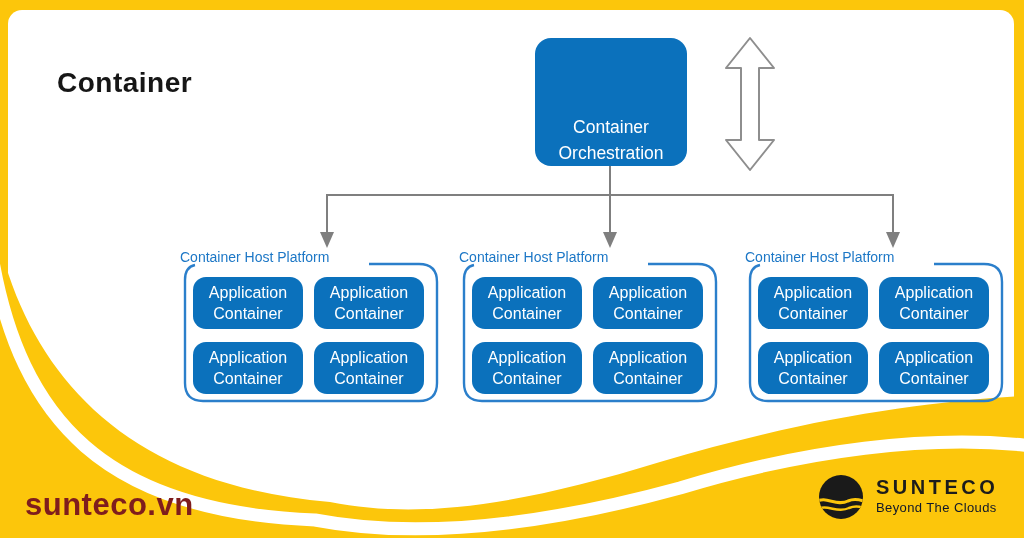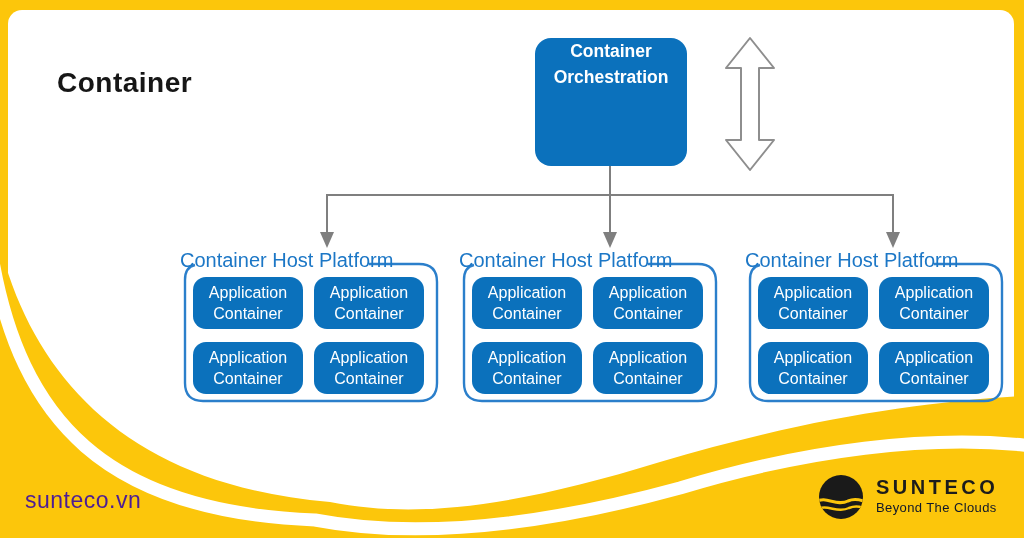--- a/index.html
+++ b/index.html
@@ -15,47 +15,47 @@
     background:#ffffff;border-radius:14px;z-index:0;
   }
   .wave-svg{position:absolute;left:0;top:0;z-index:1;}
   .title{
     position:absolute;left:57px;top:55px;z-index:2;
     font-size:28px;line-height:55px;font-weight:700;color:#161616;letter-spacing:.5px;
   }
   .orch-box{
     position:absolute;left:535px;top:38px;width:152px;height:128px;z-index:2;
     background:#0B71BC;border-radius:16px;color:#fff;
-    display:flex;align-items:flex-start;justify-content:center;text-align:center;
-    font-size:17.5px;line-height:26px;padding:0 18px;box-sizing:border-box;font-weight:bold;
+    display:flex;align-items:flex-end;justify-content:center;text-align:center;
+    font-size:17.5px;line-height:26px;padding:0 18px;box-sizing:border-box;
   }
   .control-arrow{position:absolute;left:720px;top:36px;z-index:2;}
   .control-label{
     position:absolute;left:776px;top:72px;width:62px;z-index:2;
     color:#9E9E9E;font-size:15px;line-height:22px;text-align:center;
   }
   .connectors{position:absolute;left:0;top:0;z-index:2;pointer-events:none;}
   .host-group{position:absolute;top:262px;width:256px;height:141px;z-index:2;}
   .g1{left:183px;} .g2{left:462px;} .g3{left:748px;}
   .host-border{position:absolute;left:0;top:0;}
   .host-label{
     position:absolute;left:-3px;top:-13px;z-index:3;
-    color:#1C77C6;font-size:20px;white-space:nowrap;
+    color:#1C77C6;font-size:14px;white-space:nowrap;
   }
   .app-box{
     position:absolute;width:110px;height:52px;
     background:#0B71BC;border-radius:13px;color:#fff;
     display:flex;align-items:center;justify-content:center;text-align:center;
     font-size:16px;line-height:21px;padding:0 4px;box-sizing:border-box;
   }
   .a1{left:10px;top:15px;} .a2{left:131px;top:15px;}
   .a3{left:10px;top:80px;} .a4{left:131px;top:80px;}
   .site-label{
     position:absolute;left:25px;top:487px;z-index:3;
-    font-size:23px;font-weight:400;color:#4c1d95;letter-spacing:.5px;
+    font-size:31px;font-weight:700;color:#7f1d1d;letter-spacing:.5px;
   }
   .brand{position:absolute;left:818px;top:474px;z-index:3;display:flex;align-items:flex-start;}
   .brand-mark{flex:0 0 auto;}
   .brand-text{margin-left:12px;padding-top:2px;}
   .brand-name{
     font-size:20px;font-weight:700;color:#1C1C1C;letter-spacing:3.5px;line-height:22px;
   }
   .brand-tagline{
     font-size:13px;color:#0f172a;letter-spacing:.4px;margin-top:2px;
   }

